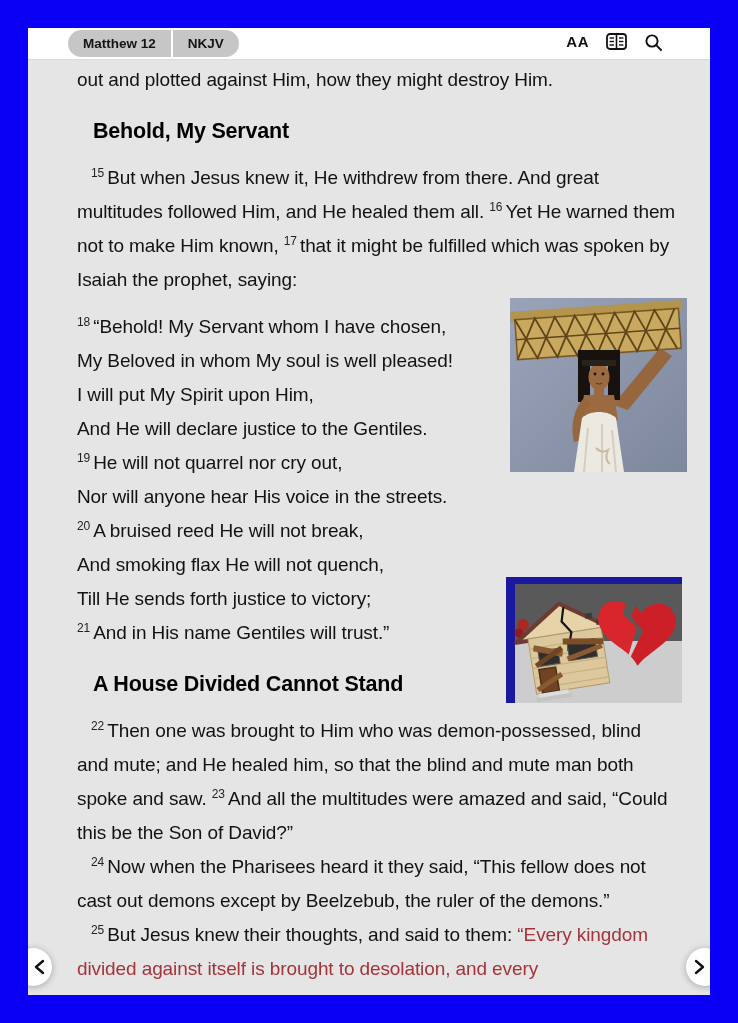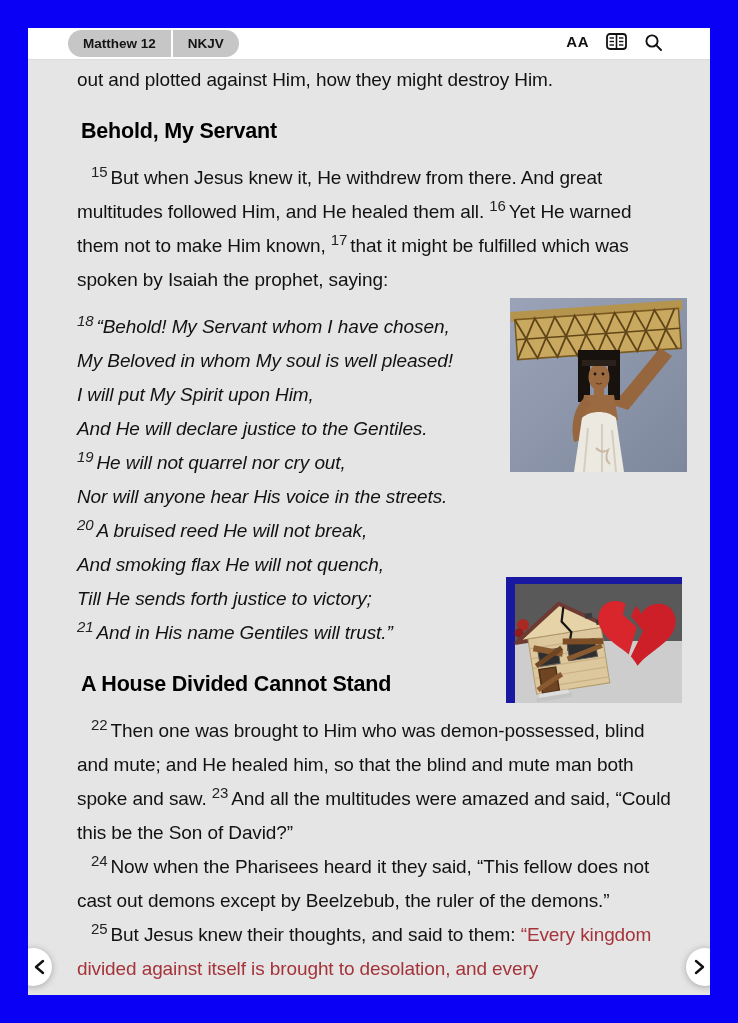--- a/index.html
+++ b/index.html
@@ -28,28 +28,28 @@
   .icons{display:flex;align-items:flex-start;gap:17px;margin-right:47px;}
   .iconbtn{background:none;border:none;padding:0;cursor:pointer;display:flex;align-items:center;color:#111;}
   .aa{font-size:15px;font-weight:bold;letter-spacing:.5px;color:#111;font-family:"Liberation Sans",sans-serif;}
   
   .content{
     position:relative;padding:3px 33px 0 49px;
     font-size:19px;line-height:34px;color:#121212;letter-spacing:-0.1px;
   }
   .content h2{
     font-size:21.5px;line-height:28px;font-weight:bold;color:#000;
-    margin:20px 0 16px 4px;letter-spacing:-0.2px;
+    margin:20px 0 16px 16px;letter-spacing:-0.2px;
   }
   p.prose{margin:0;text-indent:14px;}
   p.prose.noindent{text-indent:0;}
   .poetry{margin:13px 0 11px 0;}
-  .pline{white-space:nowrap;font-style:italic;}
+  .pline{white-space:nowrap;}
   sup.vnum{
-    font-size:15px;line-height:0;vertical-align:super;
+    font-size:12px;line-height:0;vertical-align:super;
     margin-right:3px;color:#222;font-weight:normal;
   }
   .it{}
   .red{color:var(--red-letter,#a4333a);}
   
   .fig{position:absolute;display:block;}
   .fig1{left:482px;top:270px;width:177px;height:174px;}
   .fig2{left:478px;top:549px;width:176px;height:126px;}
   
   .navbtn{

